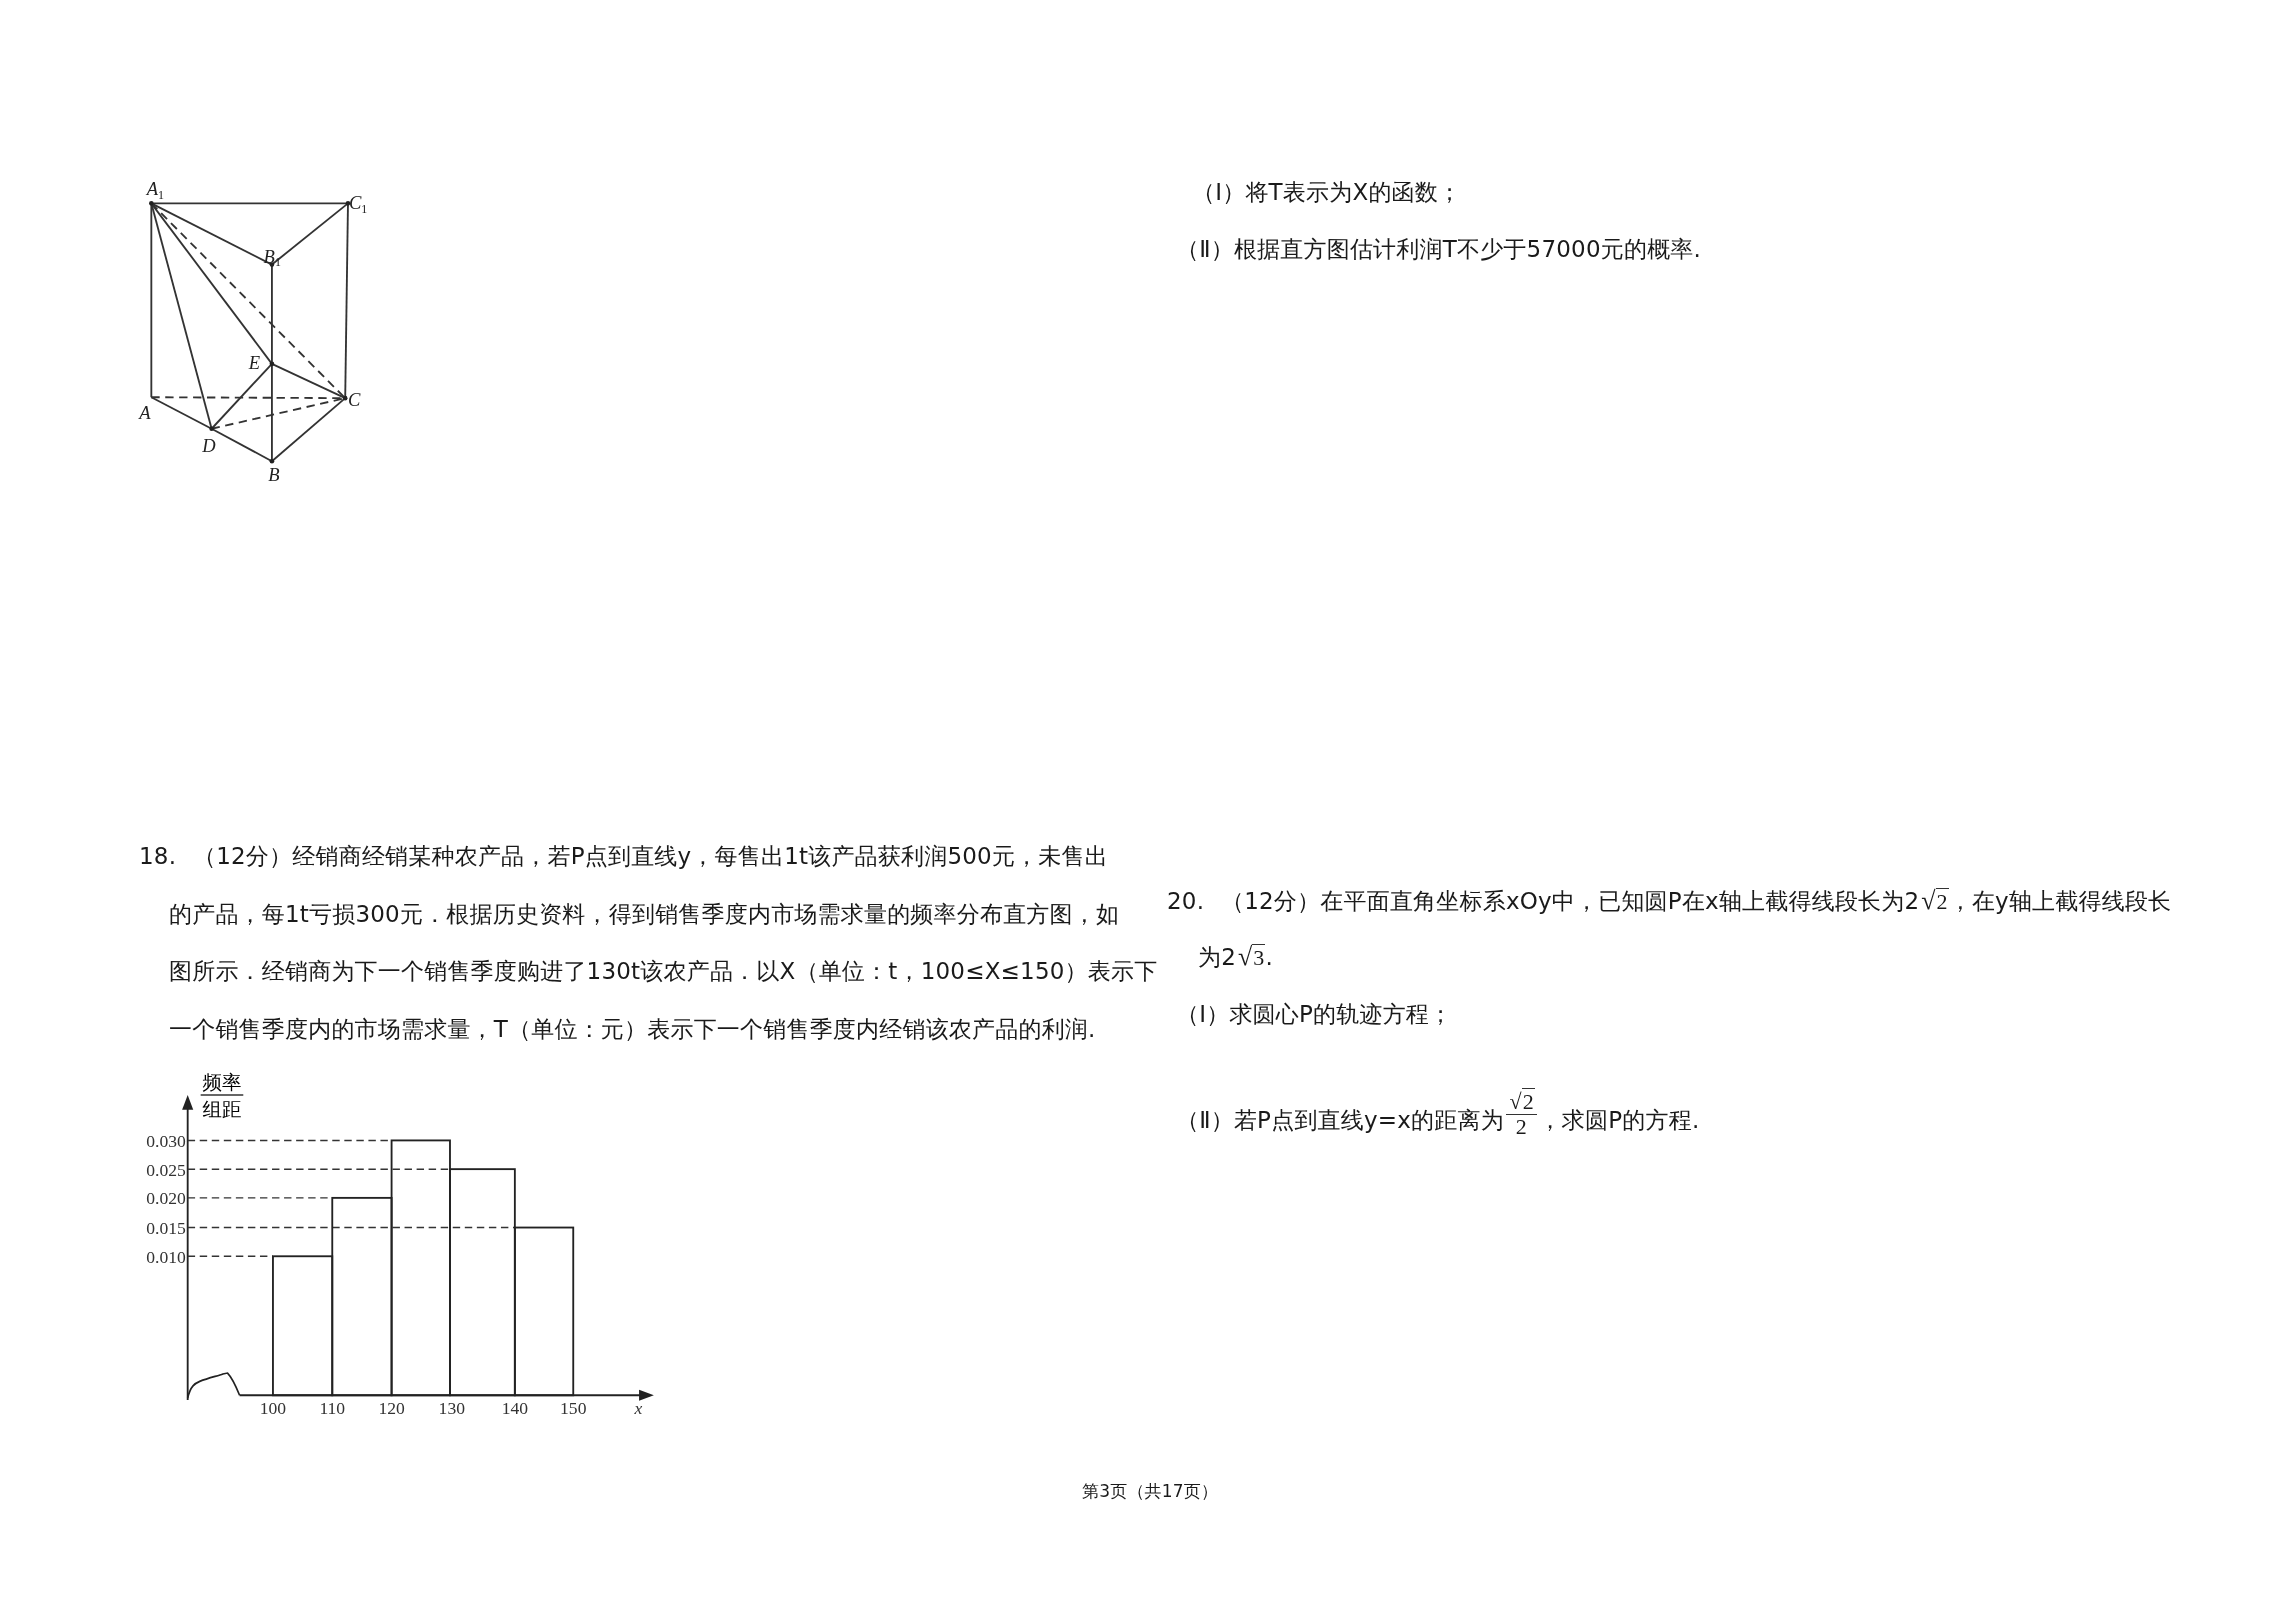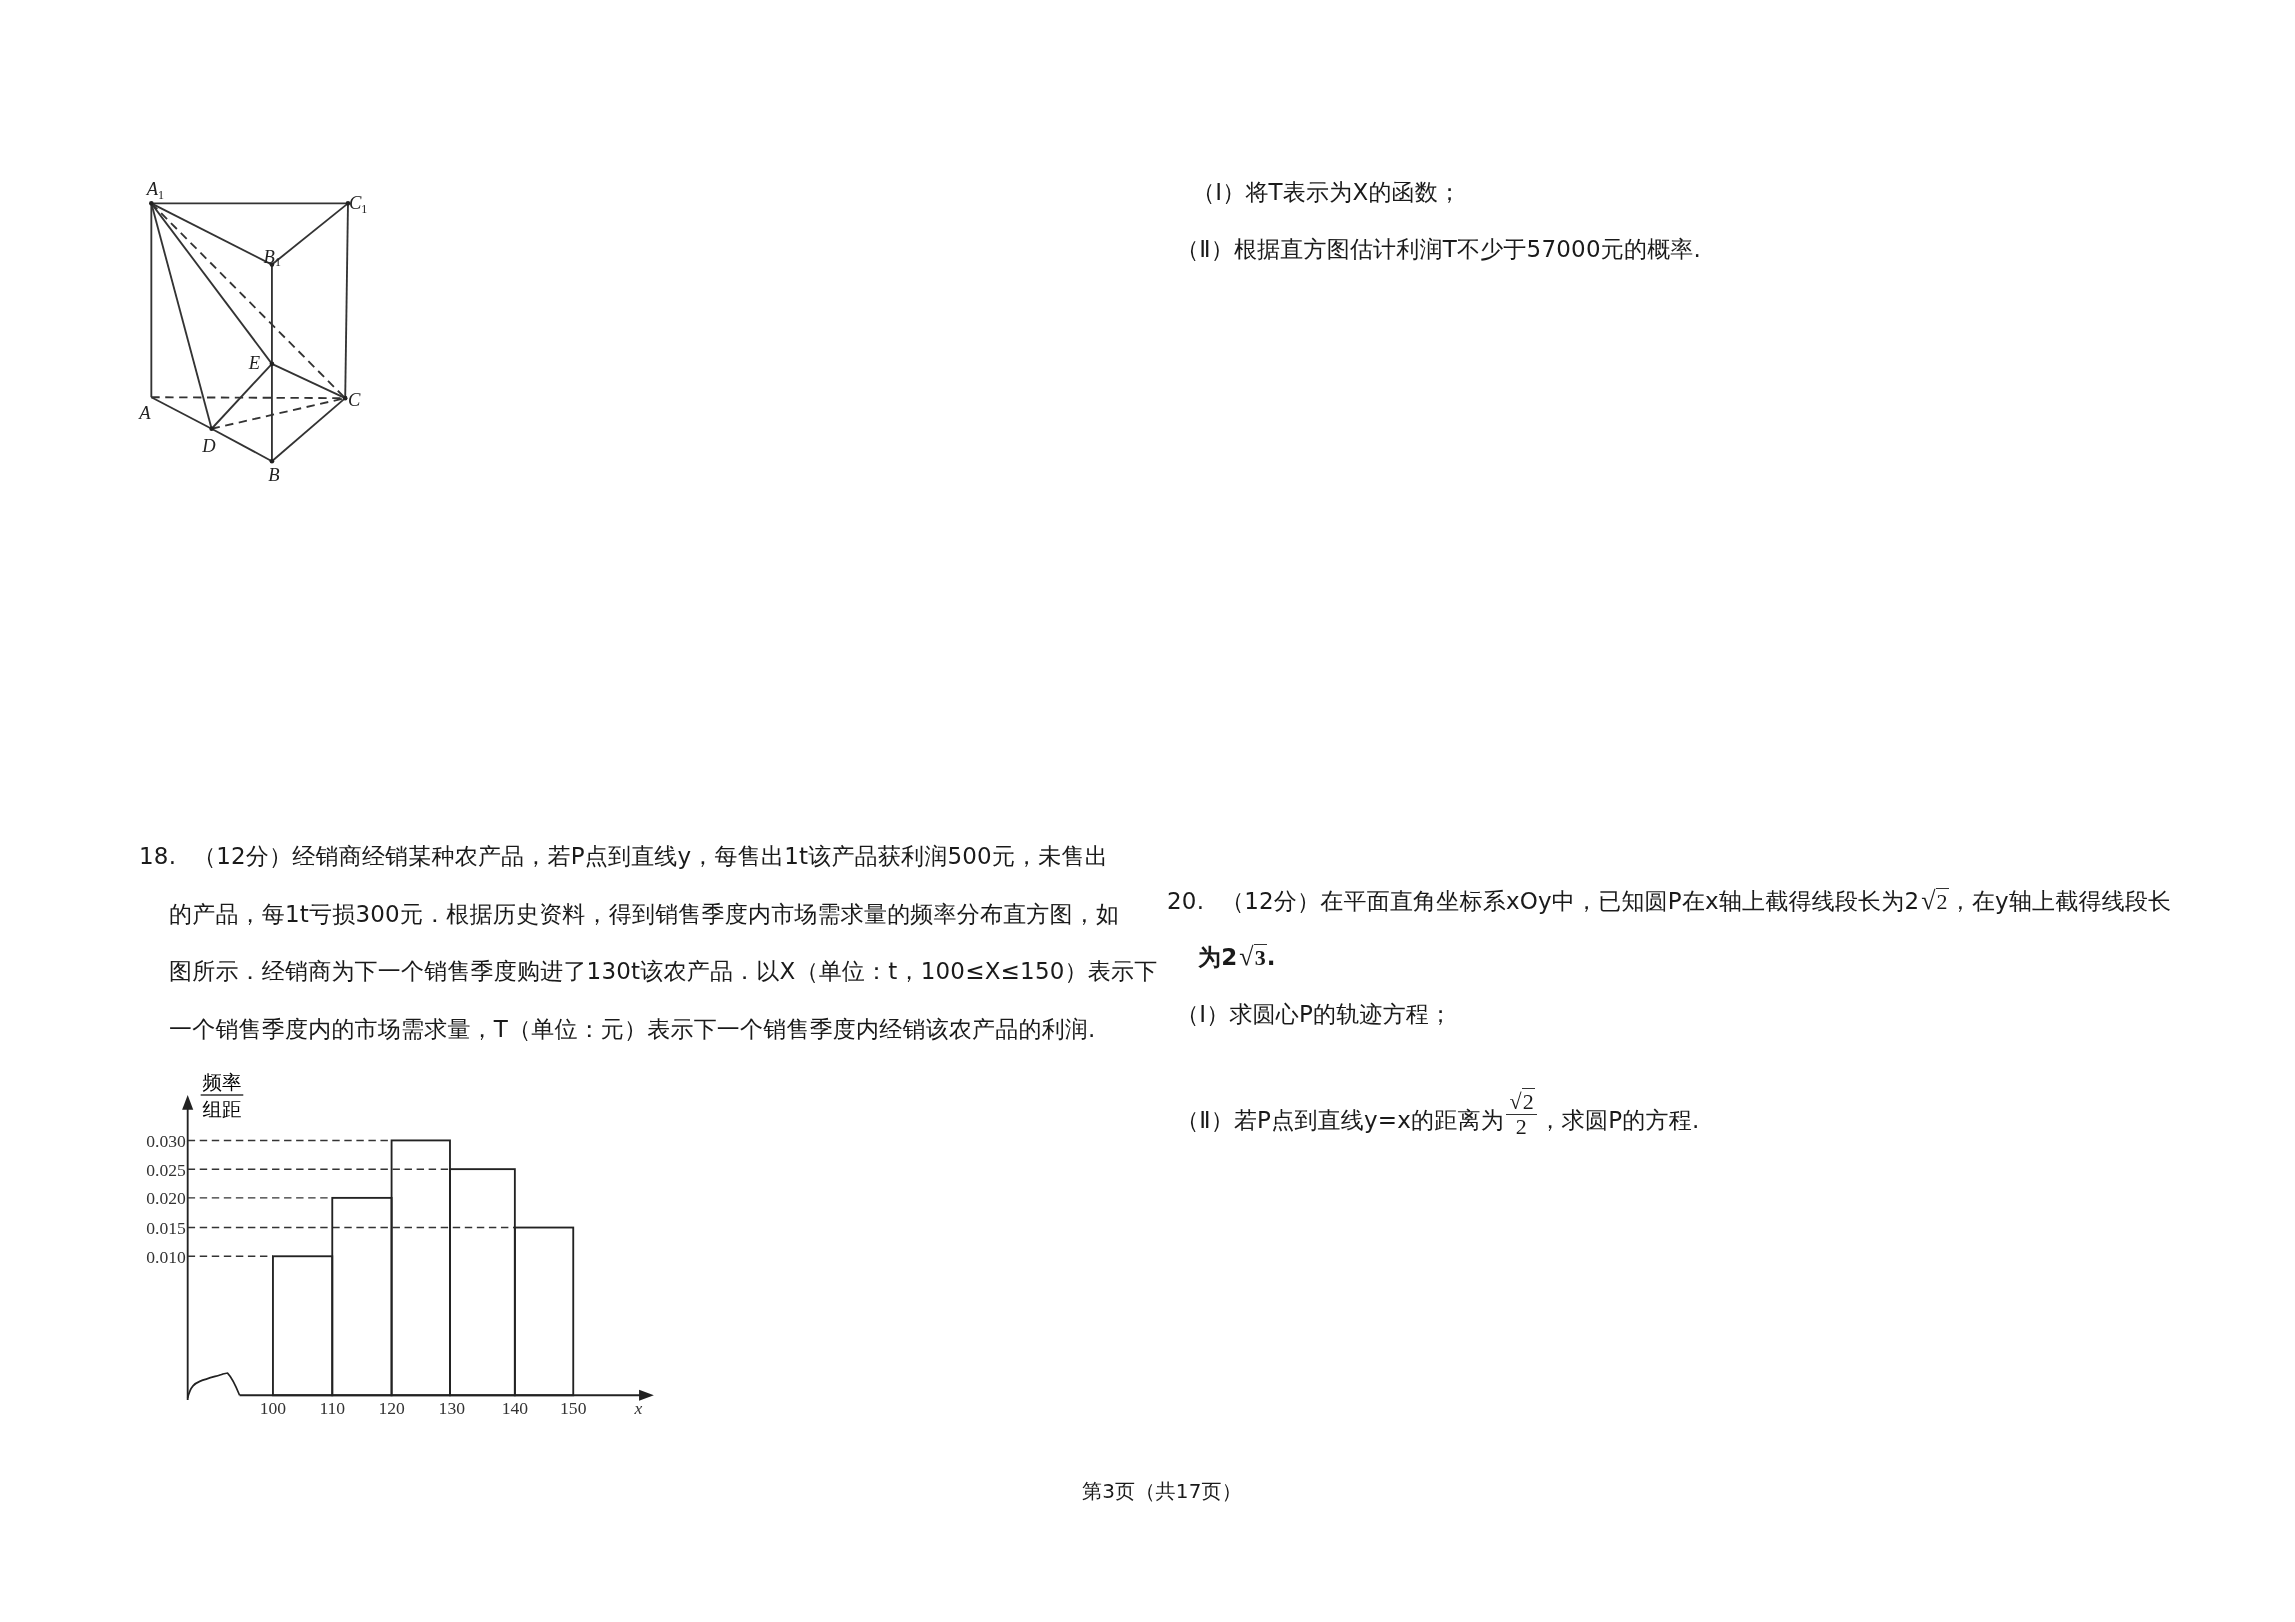--- a/index.html
+++ b/index.html
@@ -6,21 +6,21 @@
   body { width:2296px; height:1622px; position:relative; overflow:hidden;
          font-family:"DejaVu Sans", "Liberation Sans", sans-serif; color:#1a1a1a; }
   .abs { position:absolute; }
   .line { position:absolute; font-size:23px; line-height:28px; white-space:nowrap; letter-spacing:0.2px; }
   .sqrt { display:inline-block; position:relative; padding-left:1.9px; }
   .sqrt .rad { font-family:"Liberation Serif", serif; font-size:26px; }
   .sqrt .arg { border-top:1.5px solid #333; padding:0 0.9px; font-family:"Liberation Serif", serif; font-size:22px; }
   .frac { display:inline-block; vertical-align:middle; text-align:center; line-height:24px; margin:0 1.9px; }
   .frac .num { display:block; border-bottom:1.5px solid #333; padding:0 1.9px; font-family:"Liberation Serif", serif; font-size:22px; }
   .frac .den { display:block; font-family:"Liberation Serif", serif; font-size:22px; }
-  .footer { font-size:20px; }
+  .footer { font-size:17px; }
   svg text { font-family:"Liberation Serif", "DejaVu Serif", serif; }
 </style>
 </head>
 <body>
 
 <svg class="abs" style="left:130px; top:167px;" width="269" height="325" viewBox="140 180 290 350">
   <g stroke="#333" stroke-width="2" fill="none">
 
     <line x1="163" y1="219" x2="375" y2="219"></line>
     <line x1="375" y1="219" x2="293" y2="285"></line>
@@ -118,21 +118,21 @@
     <text x="555" y="1525">140</text>
     <text x="618" y="1525">150</text>
   </g>
   <text x="684" y="1525" font-size="19" font-style="italic" fill="#333">x</text>
 </svg>
 
 <div class="line" style="left:1167px; top:887px;">
   <span>20.</span>
   <span style="margin-left:9.3px;">（12分）</span><span>在平面直角坐标系xOy中，已知圆P在x轴上截得线段长为2</span><span class="sqrt"><span class="rad">√</span><span class="arg">2</span></span><span>，在y轴上截得线段长</span>
 </div>
-<div class="line" style="left:1198px; top:943px;font-weight:bold;">
+<div class="line" style="left:1198px; top:943px;">
   <span>为2</span><span class="sqrt"><span class="rad">√</span><span class="arg">3</span></span><span>.</span>
 </div>
 <div class="line" style="left:1176px; top:1000px;text-align:center;">（Ⅰ）求圆心P的轨迹方程；</div>
 <div class="line" style="left:1176px; top:1103px;">
   <span>（Ⅱ）若P点到直线y=x的距离为</span><span class="frac" style="margin-top:-13px;"><span class="num"><span class="sqrt"><span class="rad" style="font-size:22px;">√</span><span class="arg">2</span></span></span><span class="den">2</span></span><span>，求圆P的方程.</span>
 </div>
 
 <div class="line footer" style="left:1082px; top:1477px;">第3页（共17页）</div>
 
 

